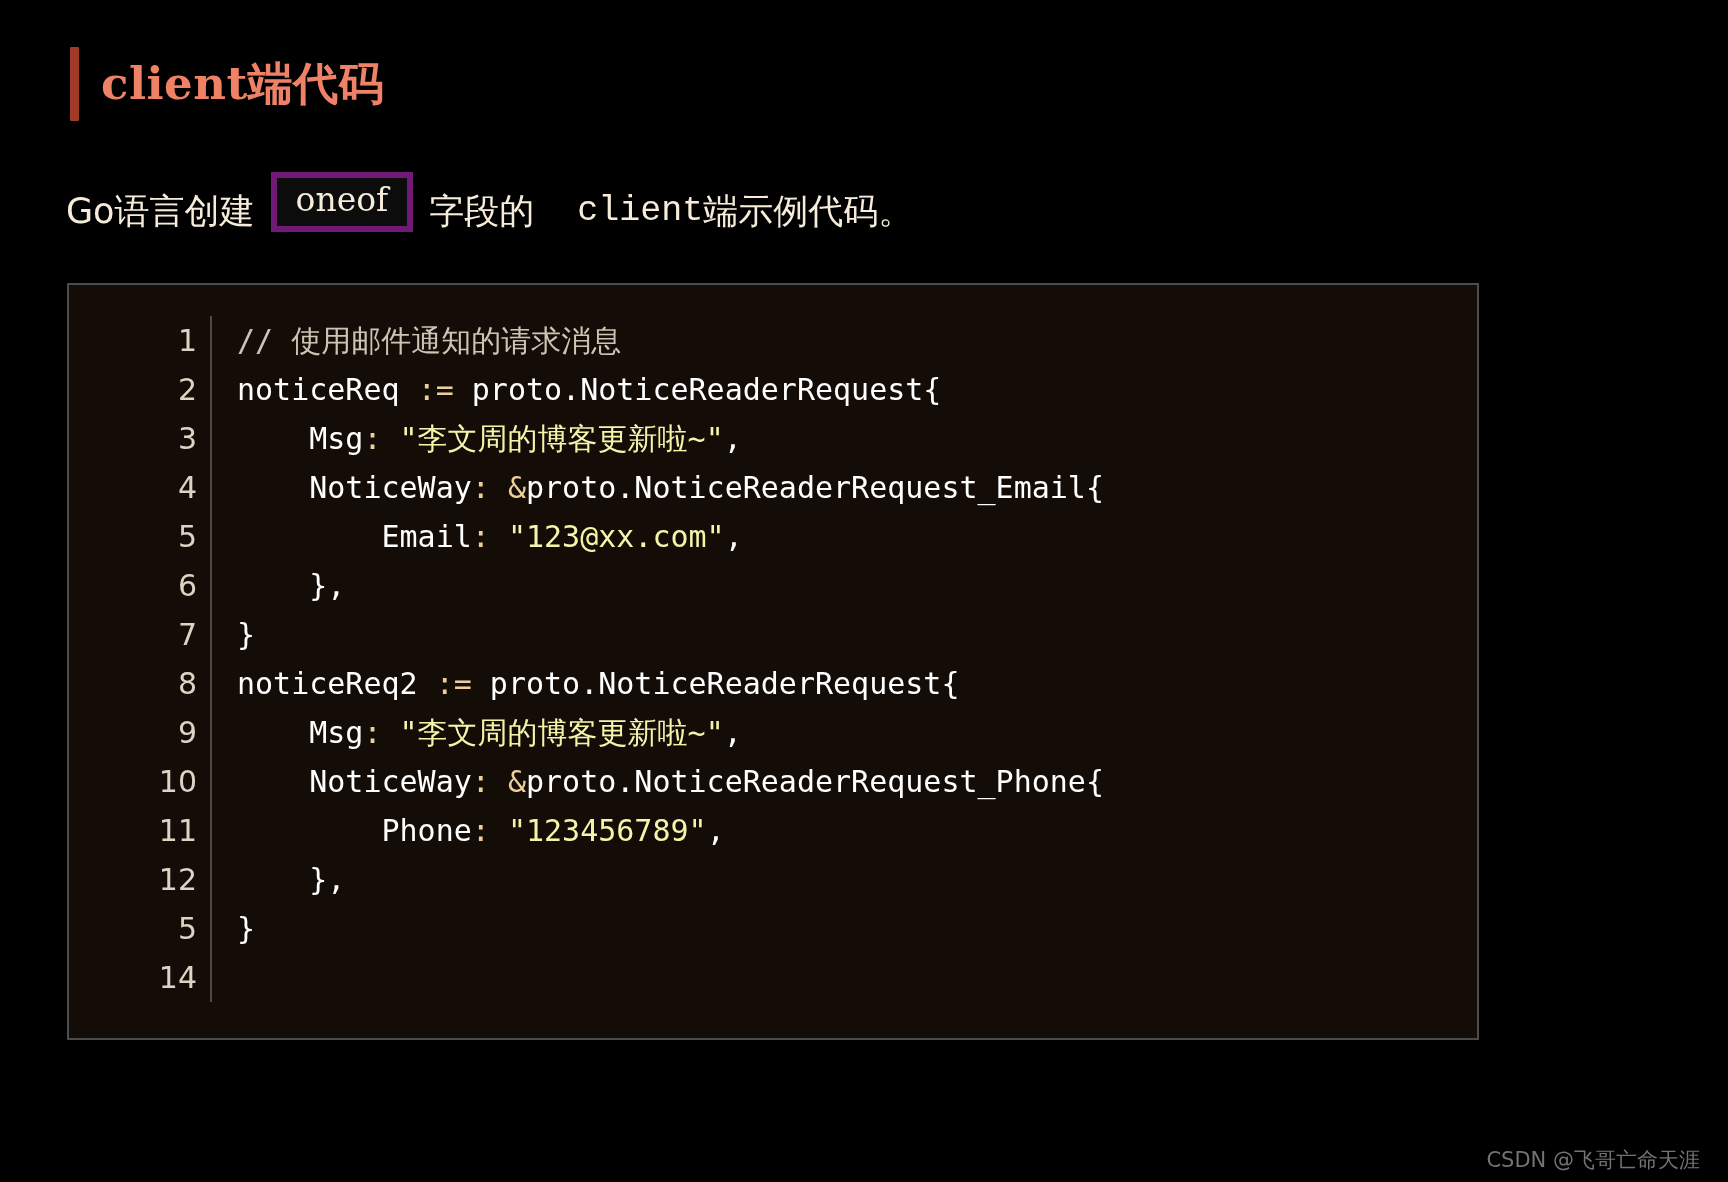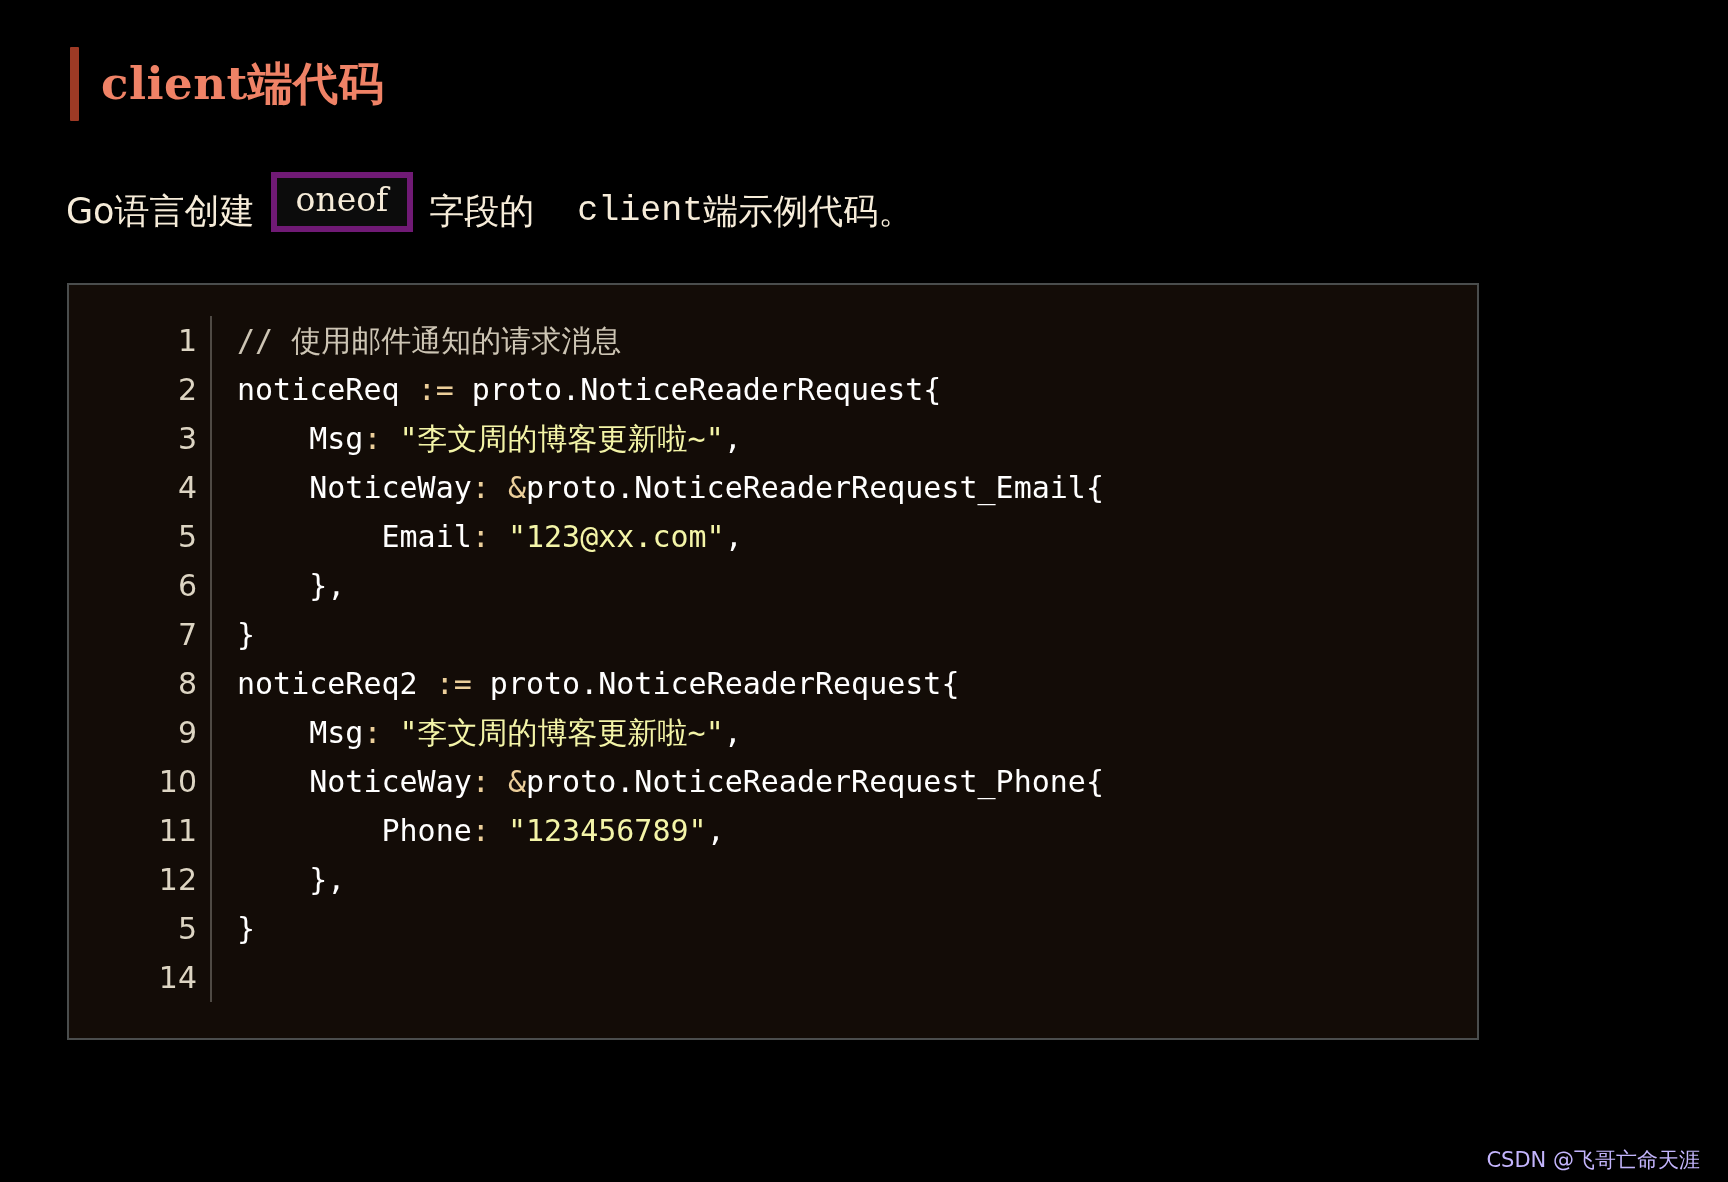--- a/index.html
+++ b/index.html
@@ -120,21 +120,21 @@
   .tok-plain   { color: #ffffff; }
   .tok-op      { color: #eccf9a; }
   .tok-string  { color: #f4f5a8; }
   .tok-punct   { color: #ffffff; }
 
   
   .watermark {
     position: absolute;
     right: 28px;
     bottom: 8px;
-    color: #c4b5fd;
+    color: #737373;
     font-family: "DejaVu Sans", "Liberation Sans", sans-serif;
     font-size: 21px;
     white-space: nowrap;
   }
 </style>
 </head>
 <body>
 
 <div class="heading">
   <div class="heading-bar"></div>

